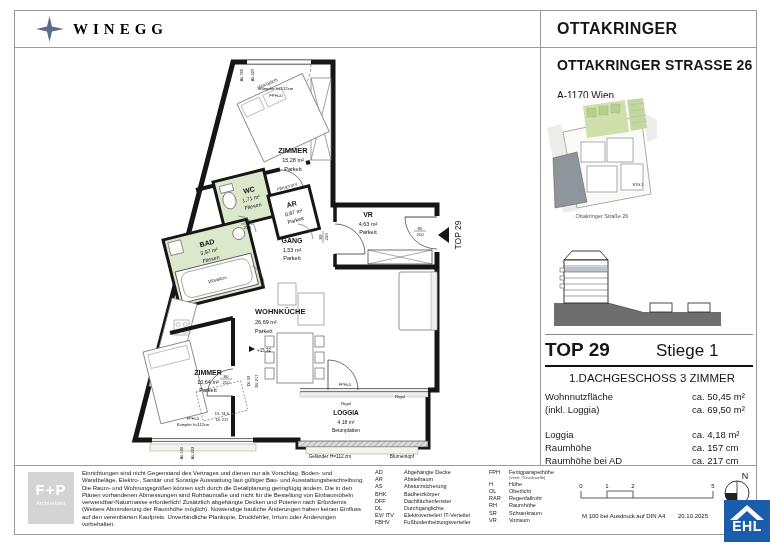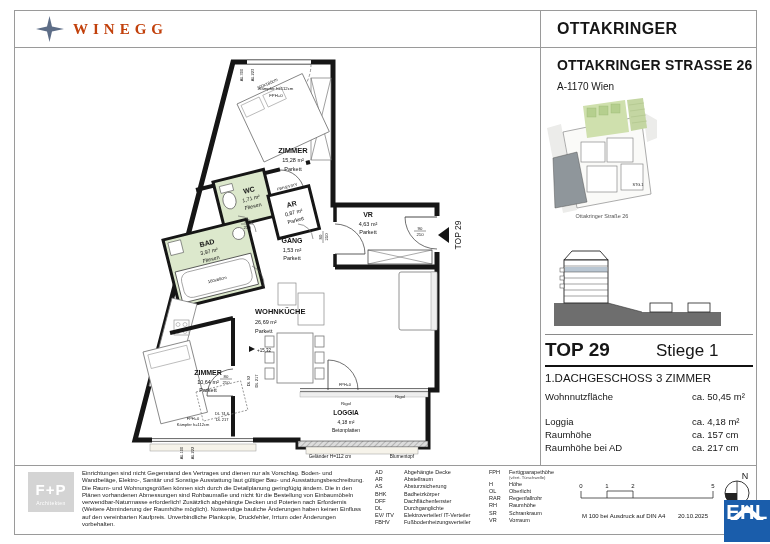--- a/index.html
+++ b/index.html
@@ -7,60 +7,60 @@
         font-family:"Liberation Sans",sans-serif;color:#161616;}
   #frame{position:absolute;left:14px;top:10px;width:741px;height:523px;border:1px solid #9a9a9a;}
   .rule-h{position:absolute;left:14px;width:742px;height:0;border-top:1px solid #9a9a9a;}
   #rule-header{top:47px;}
   #rule-footer{top:465px;}
   #divider-v{position:absolute;left:540px;top:10px;width:0;height:455px;border-left:1px solid #9a9a9a;}
 
   
   #brand{position:absolute;left:36px;top:16px;display:flex;align-items:center;}
   #brand-text{font-family:"Liberation Serif",serif;font-weight:600;font-size:15px;
-              letter-spacing:5px;color:#c2410c;margin-left:9px;}
+              letter-spacing:5px;color:#000000;margin-left:9px;}
   #doc-title{position:absolute;left:557px;top:20px;font-size:16px;font-weight:bold;letter-spacing:.4px;}
 
   
   #addr{position:absolute;left:557px;top:57px;font-size:14px;font-weight:600;letter-spacing:.2px;}
-  #city{position:absolute;left:557px;top:81px;font-size:10px;}
+  #city{position:absolute;left:557px;top:90px;font-size:10px;}
   #sitemap{position:absolute;left:547px;top:98px;}
   #map-caption{position:absolute;left:552px;top:213px;width:100px;text-align:center;font-size:5.5px;color:#555;}
   #section{position:absolute;left:550px;top:246px;}
 
   #unit-table{position:absolute;left:545px;top:334px;width:208px;border-top:1px solid #8a8a8a;padding-top:3px;}
   .utop{display:flex;align-items:baseline;border-bottom:2px solid #111;padding:1px 0 4px 0;}
   .utop .t1{font-size:19px;font-weight:bold;width:111px;}
   .utop .t2{font-size:17px;font-weight:normal;}
   .ufloor{display:flex;font-size:11.5px;margin:5px 0 6px 0;}
-  .ufloor span:first-child{width:111px;}
+  .ufloor span:first-child{width:111px;margin-left:24px;}
   .urow{display:flex;font-size:9.5px;line-height:13px;gap:36px;}
   .urow .ul{width:111px;}
   .uspacer{height:12px;}
 
   
-  #fp-logo{position:absolute;left:28px;top:472px;width:46px;height:40px;background:#d4d4d4;
+  #fp-logo{position:absolute;left:28px;top:472px;width:46px;height:52px;background:#d4d4d4;
            color:#fff;text-align:center;}
   #fp-logo .fp1{font-size:15px;font-weight:bold;margin-top:9px;letter-spacing:1px;}
   #fp-logo .fp2{font-size:5px;letter-spacing:.4px;margin-top:2px;}
   #disclaimer{position:absolute;left:82px;top:470px;width:282px;font-size:6px;line-height:7.3px;color:#222;}
   .legend{position:absolute;top:469px;font-size:5.5px;line-height:7.2px;color:#222;}
   #legend1{left:375px;}
   #legend2{left:489px;}
   .lr{display:flex;}
   #legend1 .ab{width:29px;}
   #legend2 .ab{width:20px;}
   .subnote{display:block;font-size:4.2px;color:#444;line-height:4.6px;}
   #scalebar{position:absolute;left:576px;top:480px;}
   #scale-note{position:absolute;left:582px;top:513px;font-size:6px;}
   #scale-date{position:absolute;left:678px;top:513px;font-size:6px;}
   #compass{position:absolute;left:717px;top:470px;}
   #ehl-logo{position:absolute;left:724px;top:500px;width:46px;height:42px;background:#1a5dab;}
-  #ehl-logo .ehl-text{position:absolute;left:0;bottom:18px;width:100%;text-align:center;
-                      color:#fff;font-weight:bold;font-size:20px;letter-spacing:.5px;}
+  #ehl-logo .ehl-text{position:absolute;left:0;bottom:8px;width:100%;text-align:center;
+                      color:#fff;font-weight:bold;font-size:14px;letter-spacing:.5px;}
 
   
   #plan-svg{position:absolute;left:0;top:0;}
   svg text{font-family:"Liberation Sans",sans-serif;fill:#161616;}
 </style>
 </head>
 <body>
 
 <div id="page">
   <div id="frame"></div>
@@ -375,20 +375,24 @@
       <span class="t2">Stiege 1</span>
     </div>
     <div class="ufloor">
       <span>1.DACHGESCHOSS</span>
       <span>3 ZIMMER</span>
     </div>
     <div class="urow">
       <span class="ul">Wohnnutzfläche</span>
         <span class="uv">ca. 50,45 m²</span>
     </div>
+    <div class="urow">
+      <span class="ul">(inkl. Loggia)</span>
+        <span class="uv">ca. 69,50 m²</span>
+    </div>
     <div class="uspacer"></div>
     <div class="urow">
       <span class="ul">Loggia</span>
         <span class="uv">ca. 4,18 m²</span>
     </div>
     <div class="urow">
       <span class="ul">Raumhöhe</span>
         <span class="uv">ca. 157 cm</span>
     </div>
     <div class="urow">

